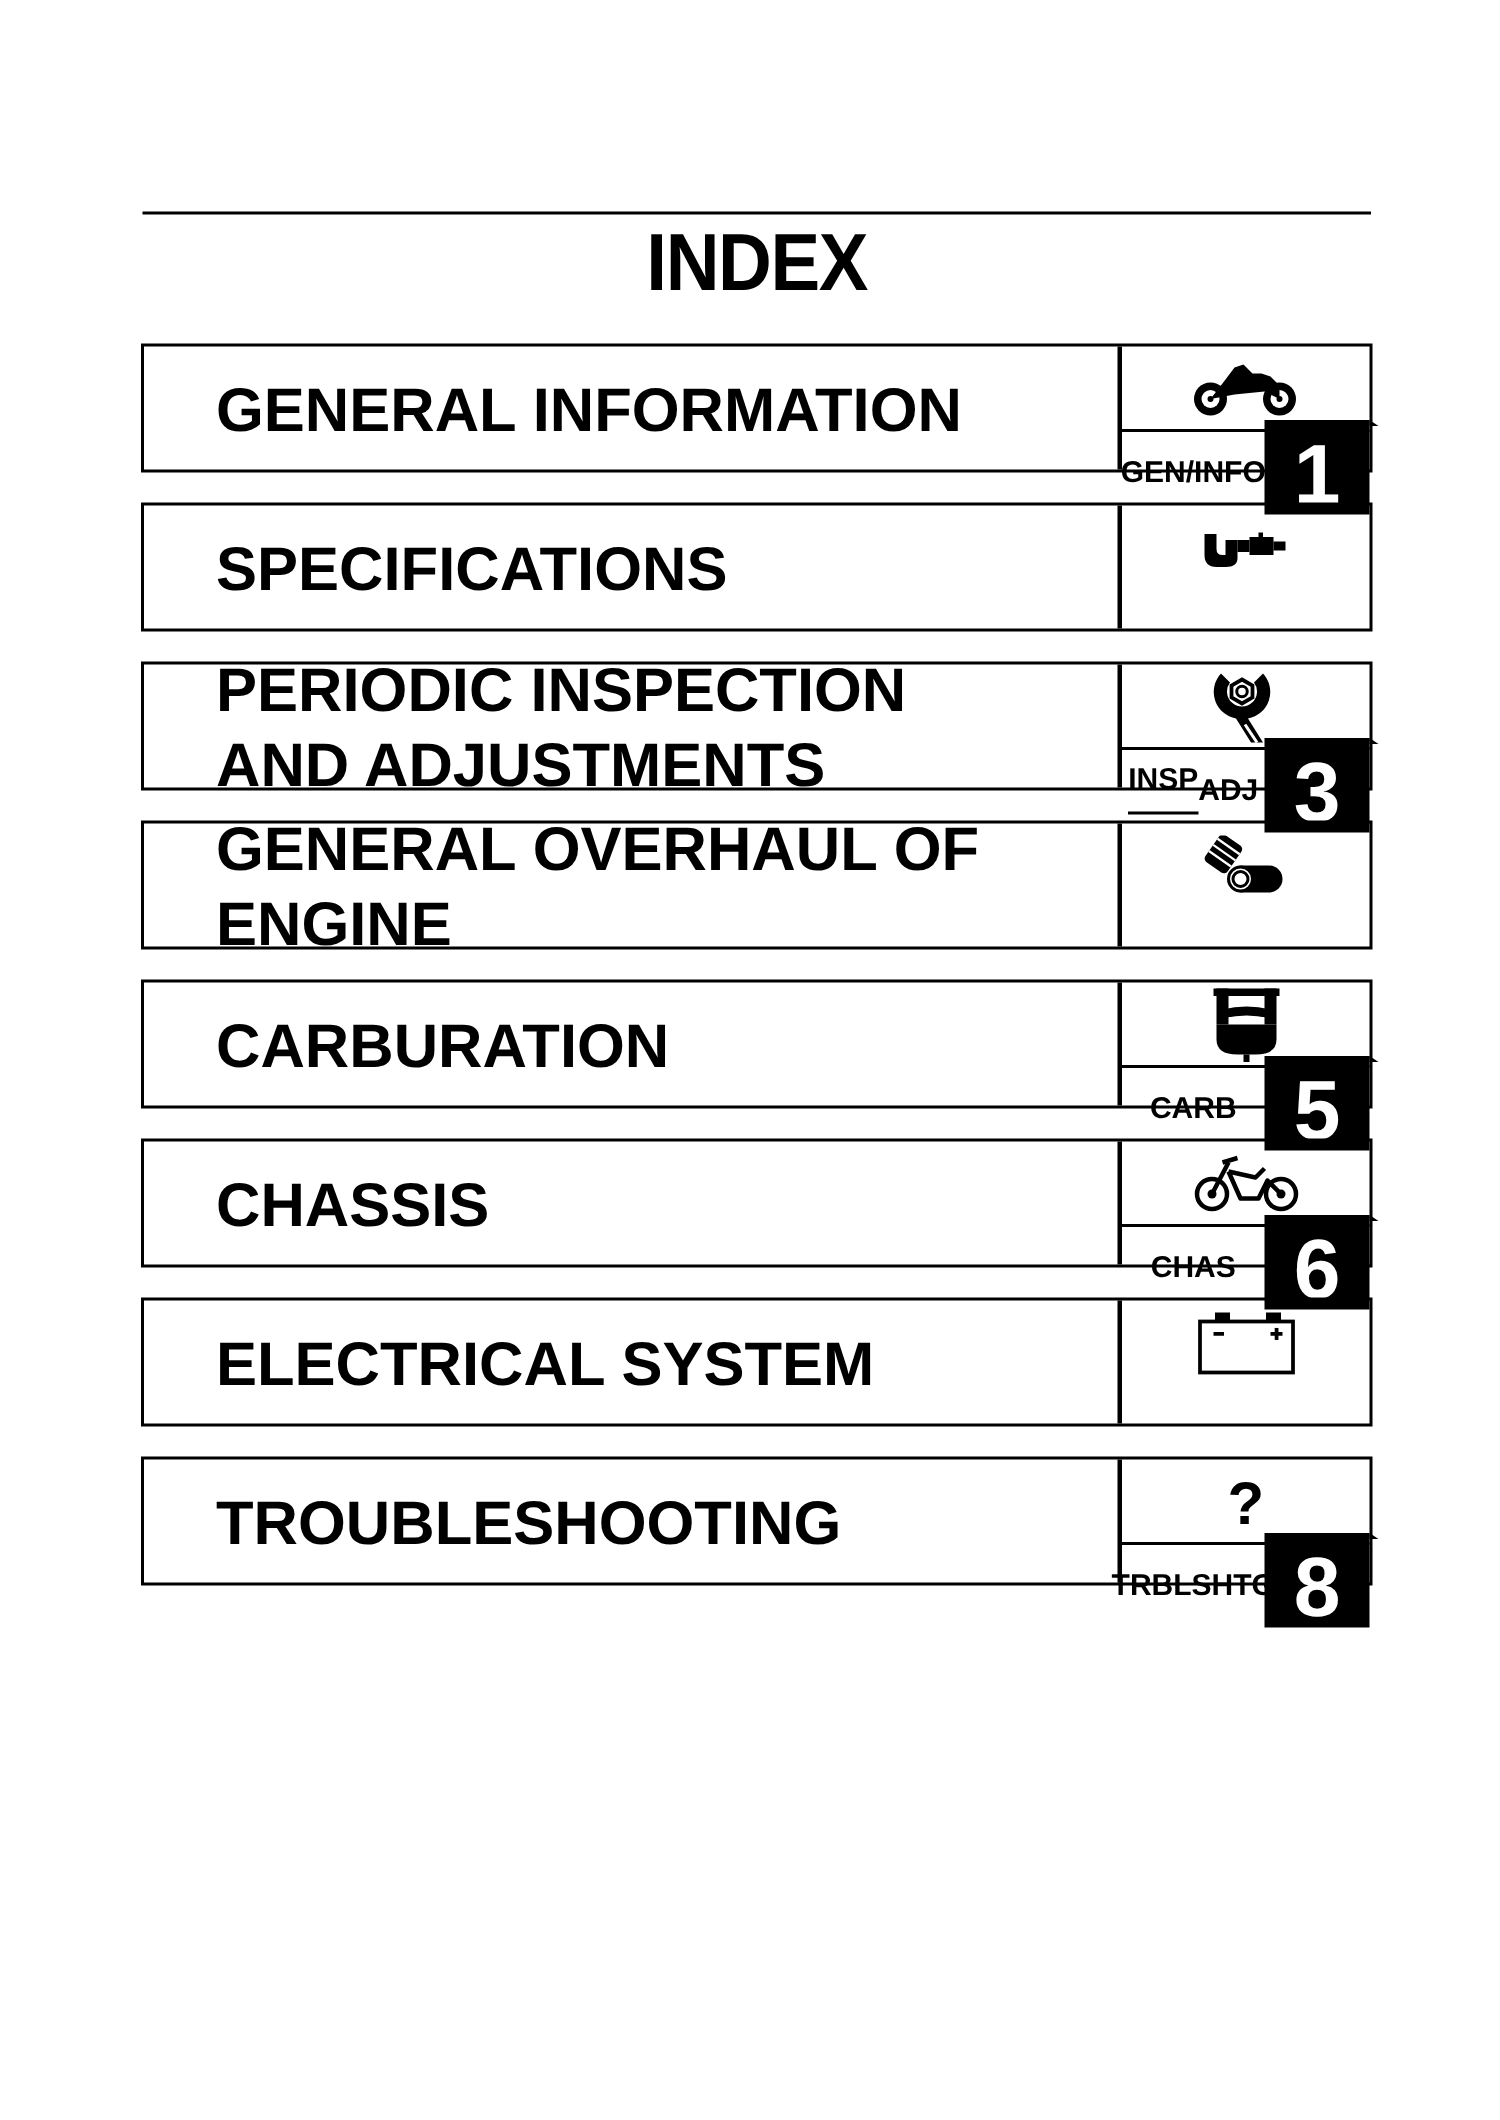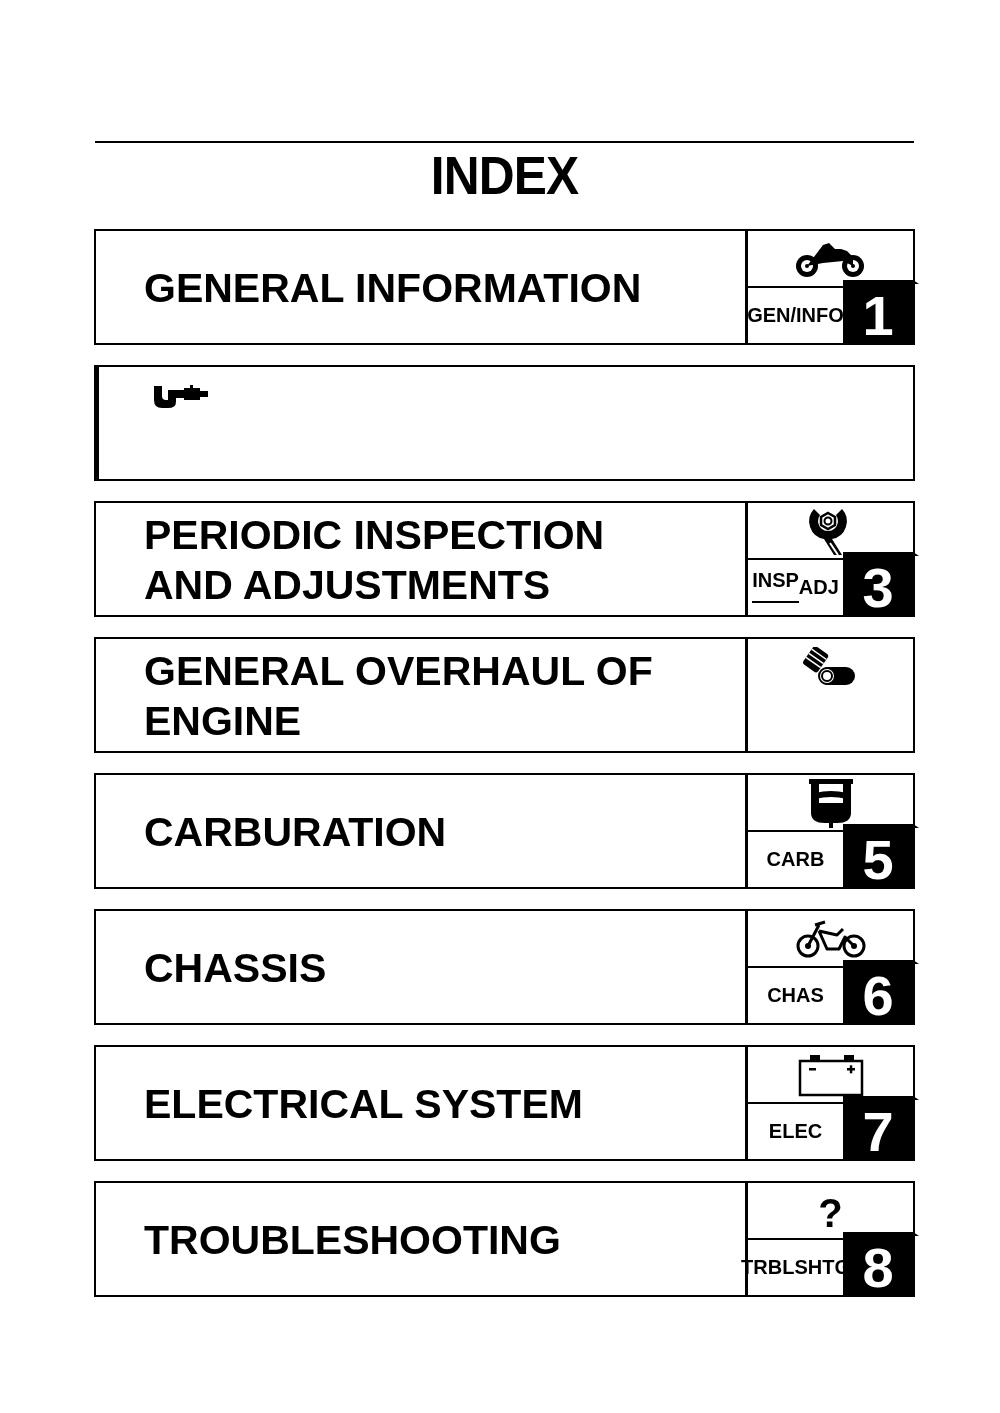--- a/index.html
+++ b/index.html
@@ -3,21 +3,21 @@
   <meta charset="utf-8">
   <style>
     html, body { margin: 0; padding: 0; background: #ffffff; }
     body { width: 1000px; height: 1413px; position: relative; overflow: hidden;
            font-family: "Liberation Sans", sans-serif; color: #000; }
     .top-rule { position: absolute; left: 95px; top: 141px; width: 819px; height: 2px; background: #000; }
     .title { position: absolute; left: 95px; top: 142px; width: 819px; text-align: center;
              font-size: 54px; font-weight: bold; letter-spacing: -1px; line-height: 66px;
              transform: scaleX(0.92); }
     .rows { position: absolute; left: 94px; top: 229px; width: 821px; }
-    .row { position: relative; height: 116px; margin-bottom: 20px; box-sizing: border-box;
+    .row { position: relative; height: 86px; margin-bottom: 20px; box-sizing: border-box;
            border: 2px solid #000; display: flex; }
     .row-label { flex: 1; display: flex; align-items: center; padding-left: 48px;
                  font-size: 41px; font-weight: bold; line-height: 50px; letter-spacing: 0px;
                  white-space: pre-line; box-sizing: border-box; padding-top: 2px; }
     .tab { width: 168px; border-left: 3px solid #000; box-sizing: border-box; position: relative; }
     .tab-icon { position: absolute; left: 0; top: 0; width: 100%; height: 55px;
                 display: flex; align-items: center; justify-content: center; }
     .tab-lower { position: absolute; left: 0; top: 55px; width: 100%; height: 57px;
                  border-top: 2px solid #000; display: flex; box-sizing: border-box; }
     .tab-abbr { width: 95px; display: flex; flex-direction: row; align-items: center; justify-content: center;
@@ -55,20 +55,21 @@
         <div class="tab-abbr">
           <span>GEN/</span>
             <span>INFO</span>
         </div>
         <div class="tab-num">1</div>
       </div>
     </div>
   </div>
 
   <div class="row">
+    <div class="row-label">SPECIFICATIONS</div>
     <div class="tab">
       <div class="tab-icon">
         <svg width="60" height="30" viewBox="0 0 60 30">
           <path d="M2 6 L10 6 L10 16 Q10 20 14 20 L16 20 L16 10 L24 10 L24 22 Q24 28 16 28 L10 28 Q2 28 2 20 Z" fill="#000"></path>
           <rect x="24" y="10" width="8" height="8" fill="#000"></rect>
           <rect x="32" y="8" width="16" height="12" fill="#000"></rect>
           <rect x="48" y="11" width="8" height="6" fill="#000"></rect>
           <rect x="38" y="5" width="3" height="4" fill="#000"></rect>
         </svg>
       </div>
@@ -166,26 +167,20 @@
       <div class="tab-icon">
         <svg width="66" height="44" viewBox="0 0 66 44">
           <rect x="12" y="2" width="10" height="6" fill="#000"></rect>
           <rect x="46" y="2" width="10" height="6" fill="#000"></rect>
           <rect x="2" y="8" width="62" height="34" fill="#fff" stroke="#000" stroke-width="2.5"></rect>
           <rect x="11" y="15" width="7" height="2.5" fill="#000"></rect>
           <rect x="49" y="15" width="8" height="2.5" fill="#000"></rect>
           <rect x="51.8" y="12.3" width="2.5" height="8" fill="#000"></rect>
         </svg>
       </div>
-      <div class="tab-lower">
-        <div class="tab-abbr">
-          <span>ELEC</span>
-        </div>
-        <div class="tab-num">7</div>
-      </div>
     </div>
   </div>
 
   <div class="row">
     <div class="row-label">TROUBLESHOOTING</div>
     <div class="tab">
       <div class="tab-icon">
         <span style="font-size:40px;font-weight:bold;line-height:40px;margin-top:4px;">?</span>
       </div>
       <div class="tab-lower">

